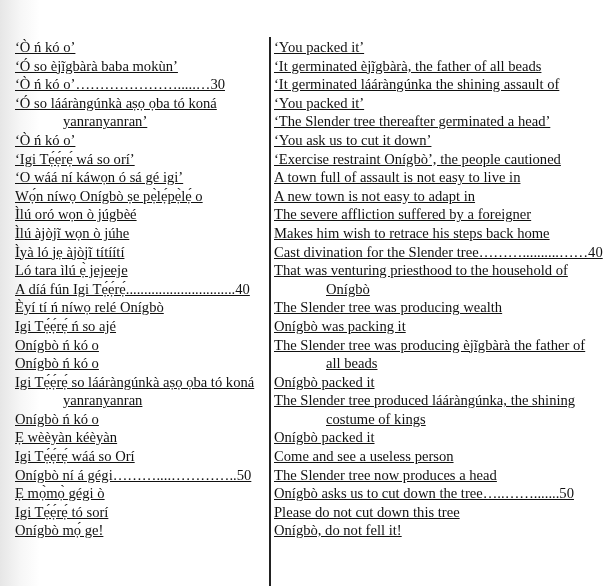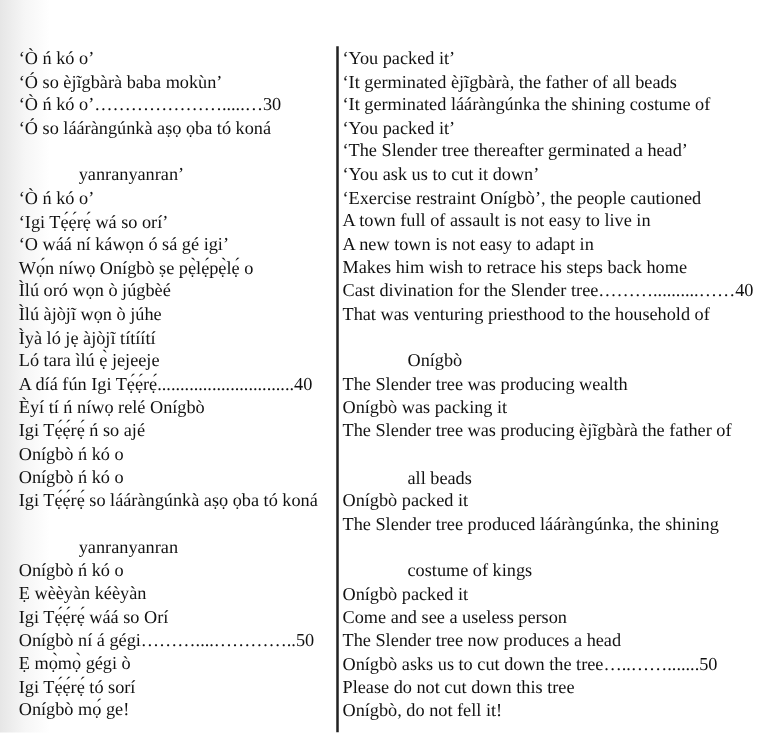--- a/index.html
+++ b/index.html
@@ -2,26 +2,26 @@
 <html><head>
 <meta charset="utf-8">
 <style>
   html, body { margin: 0; padding: 0; }
   body {
     width: 610px; height: 586px; overflow: hidden; position: relative;
     background: linear-gradient(to right, #e6e6e6 0px, #f6f6f6 20px, #ffffff 40px, #ffffff 100%);
     font-family: "Liberation Serif", "DejaVu Serif", serif;
     color: #111;
   }
-  .col { position: absolute; top: 38px; font-size: 14.6px; line-height: 18.6px; }
+  .col { position: absolute; top: 38px; font-size: 14.6px; line-height: 18.6px; text-decoration: underline; }
   .col-left { left: 15px; width: 250px; }
   .col-right { left: 274px; width: 332px; }
   .divider { position: absolute; left: 269px; top: 37px; width: 2px; height: 549px; background: #222; }
   .line { white-space: nowrap; }
-  .cont { padding-left: 48px; white-space: nowrap; margin-top: 19px; }
+  .cont { padding-left: 48px; white-space: nowrap; }
   .col-right .cont { padding-left: 52px; }
 </style>
 </head>
 <body>
 
 <div class="col col-left" id="col-yoruba">
     <div class="line">‘Ò ń kó o’</div>
     <div class="line">‘Ó so èjĩgbàrà baba mokùn’</div>
     <div class="line">‘Ò ń kó o’………………….....…30</div>
     <div class="line">‘Ó so lááràngúnkà aṣọ ọba tó koná</div>
@@ -46,27 +46,28 @@
     <div class="line">Igi Tẹ́ẹ́rẹ́ wáá so Orí</div>
     <div class="line">Onígbò ní á gégi………....…………..50</div>
     <div class="line">Ẹ mọ̀mọ̀ gégi ò</div>
     <div class="line">Igi Tẹ́ẹ́rẹ́ tó sorí</div>
     <div class="line">Onígbò mọ́ ge!</div>
   </div>
 <div class="divider"></div>
 <div class="col col-right" id="col-english">
     <div class="line">‘You packed it’</div>
     <div class="line">‘It germinated èjĩgbàrà, the father of all beads</div>
-    <div class="line">‘It germinated  lááràngúnka the shining costume of</div>
+    <div class="line">‘It germinated  lááràngúnka the shining assault of</div>
     <div class="line">‘You packed it’</div>
     <div class="line">‘The Slender tree thereafter germinated a head’</div>
     <div class="line">‘You ask us to cut it down’</div>
     <div class="line">‘Exercise restraint Onígbò’,  the people cautioned</div>
     <div class="line">A town full of assault is not easy to live in</div>
     <div class="line">A new town is not easy to adapt in</div>
+    <div class="line">The severe affliction suffered by a foreigner</div>
     <div class="line">Makes him wish to retrace his steps back home</div>
     <div class="line">Cast divination for the Slender tree………..........……40</div>
     <div class="line">That was venturing priesthood to the household of</div>
     <div class="cont">Onígbò</div>
     <div class="line">The Slender tree was producing wealth</div>
     <div class="line">Onígbò  was packing it</div>
     <div class="line">The Slender tree was producing èjĩgbàrà the father of</div>
     <div class="cont">all beads</div>
     <div class="line">Onígbò  packed it</div>
     <div class="line">The Slender tree produced lááràngúnka, the shining</div>

